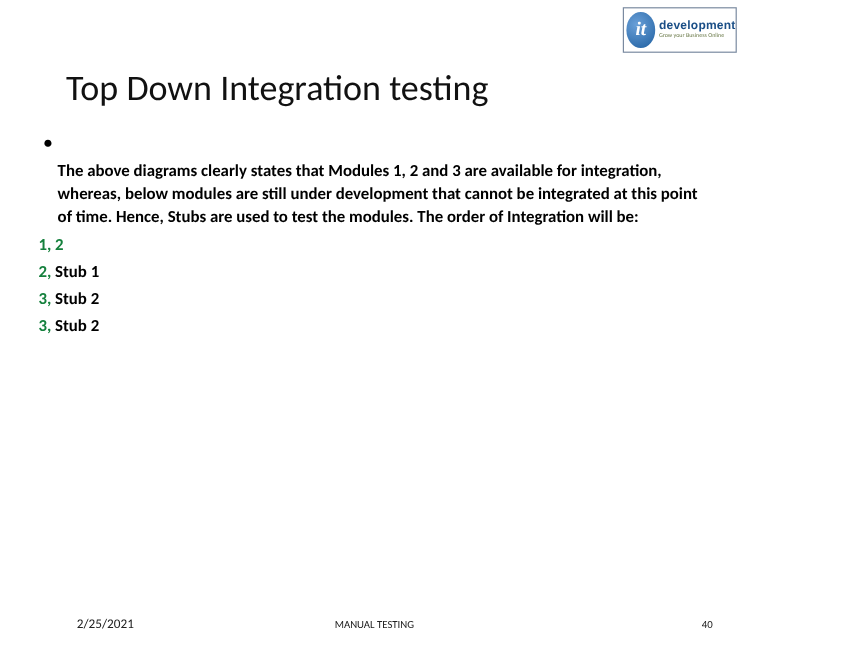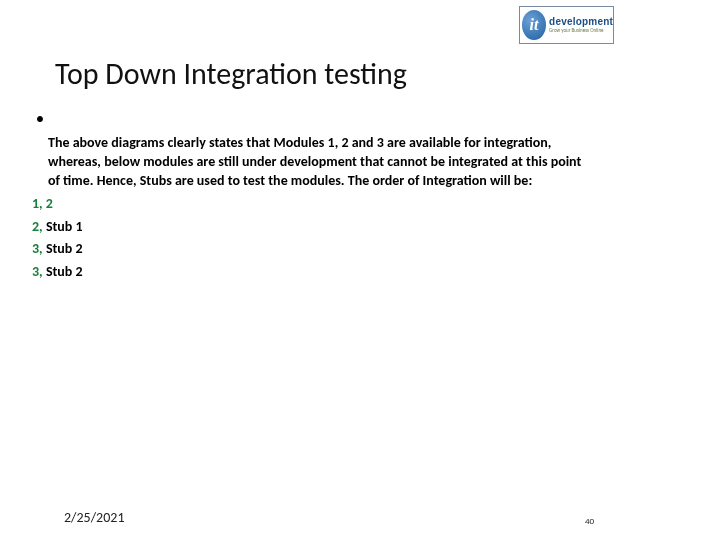--- a/index.html
+++ b/index.html
@@ -15,21 +15,21 @@
 
   .body { position: absolute; top: 110px; left: 32px; right: 28px; font-size: 14px; line-height: 1.35; color: #000; font-weight: 600; }
   .bullet { display: flex; }
   .bullet .dot { width: 16px; flex: 0 0 16px; text-align: center; }
   .bullet .txt { flex: 1; margin-top: 24px; }
   .order { margin-top: 4px; }
   .order .item { margin-top: 4px; }
   .order .num { color: #15803d; }
   .order .stub { color: #000; }
 
-  .footer-date { position: absolute; bottom: 14px; left: 64px; font-size: 14px; color: #222; }
+  .footer-date { position: absolute; bottom: 14px; left: 64px; font-size: 11px; color: #222; }
   .footer-center { position: absolute; bottom: 14px; left: 0; right: 0; text-align: center; font-size: 9px; color: #222; }
   .footer-page { position: absolute; bottom: 14px; right: 30px; font-size: 9px; color: #222; }
 </style>
 </head>
 <body>
 
 <div class="slide">
 
   <div class="logo">
     <div class="logo-badge">
@@ -50,14 +50,15 @@
     </div>
     <div class="order">
       <div class="item"><span class="num">1, 2</span><span class="stub"></span></div>
       <div class="item"><span class="num">2, </span><span class="stub">Stub 1</span></div>
       <div class="item"><span class="num">3, </span><span class="stub">Stub 2</span></div>
       <div class="item"><span class="num">3, </span><span class="stub">Stub 2</span></div>
     </div>
   </div>
 
   <div class="footer-date">2/25/2021</div>
+  <div class="footer-center">MANUAL TESTING</div>
   <div class="footer-page">40</div>
 </div>
 
 </body></html>

